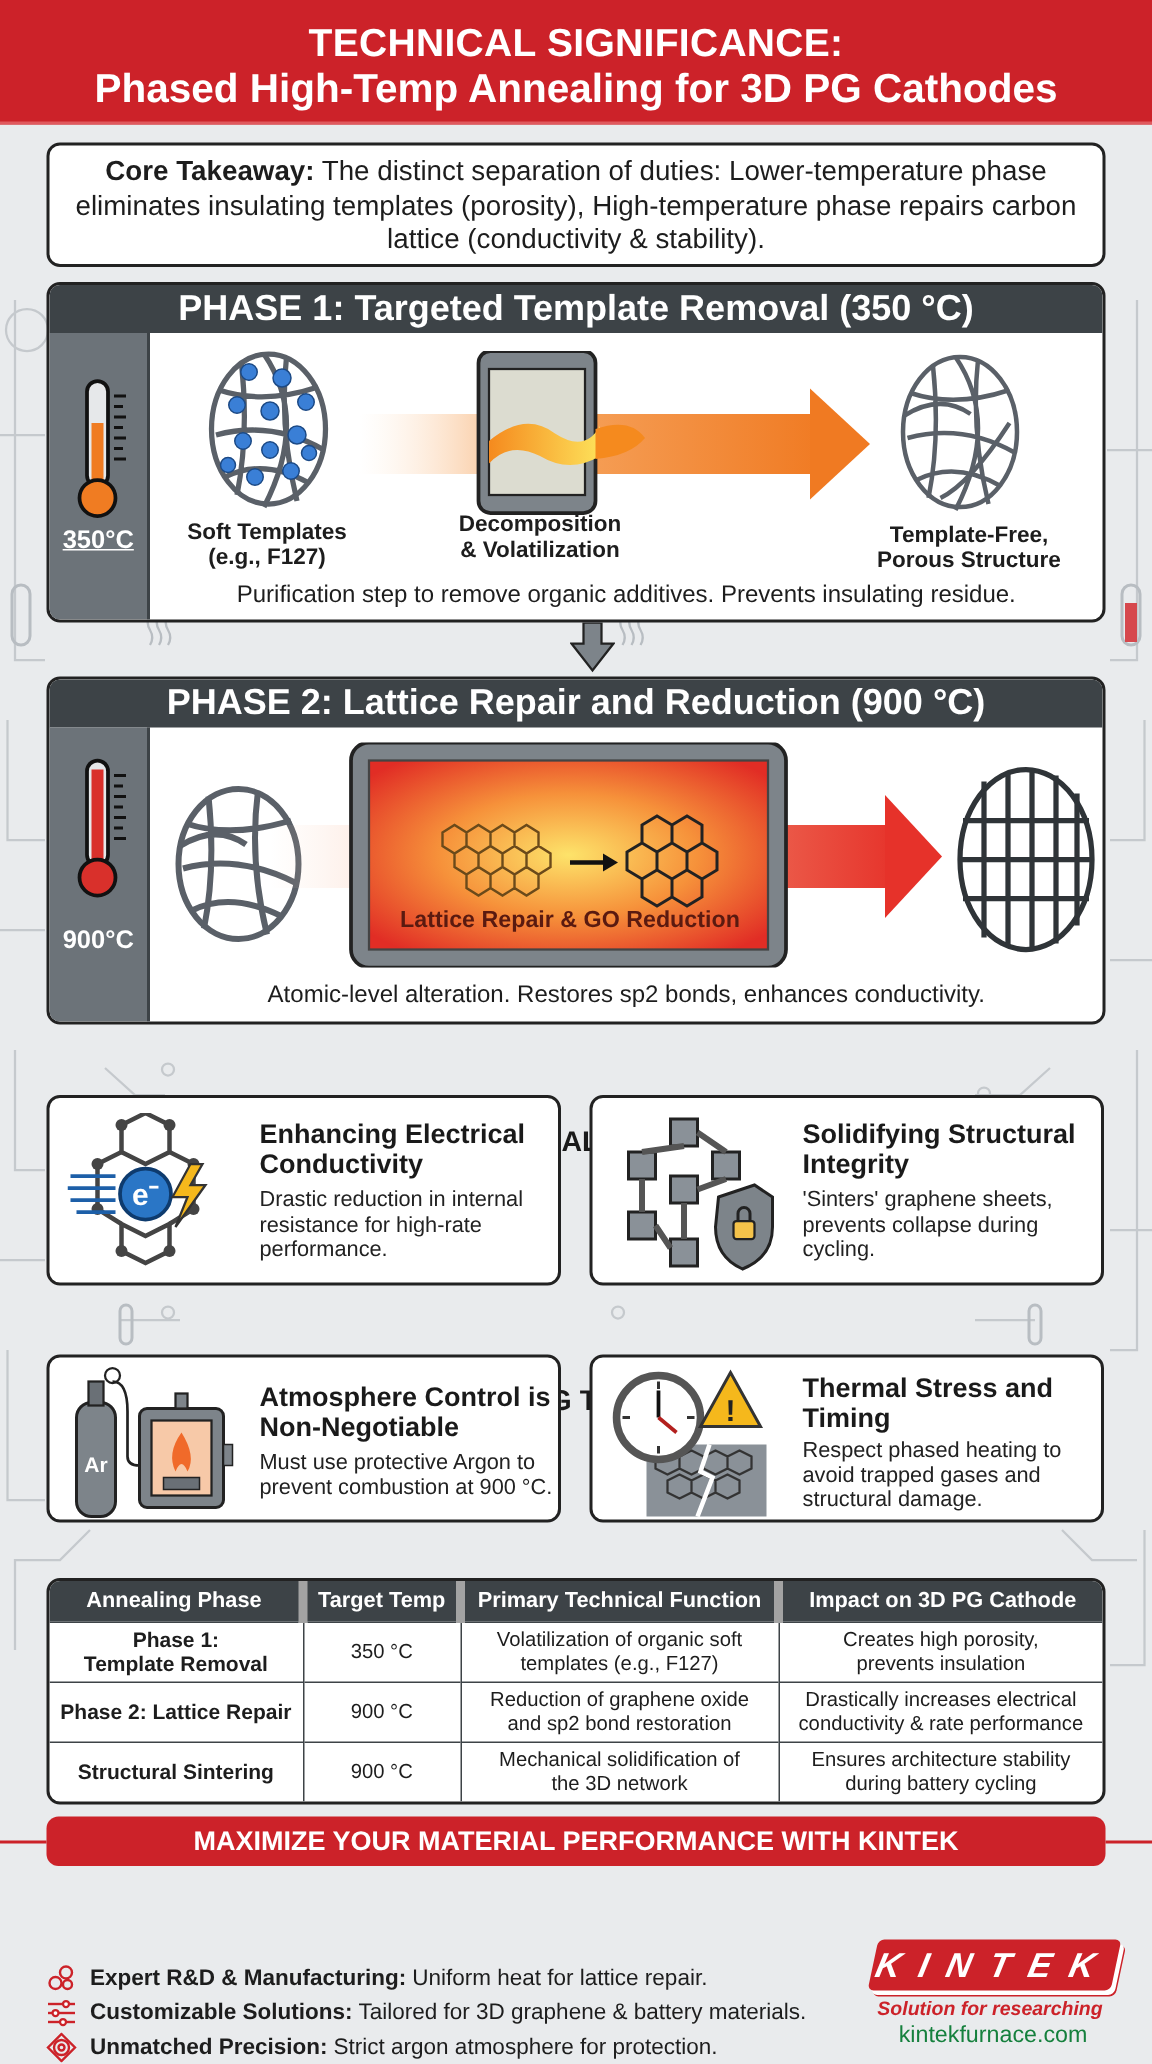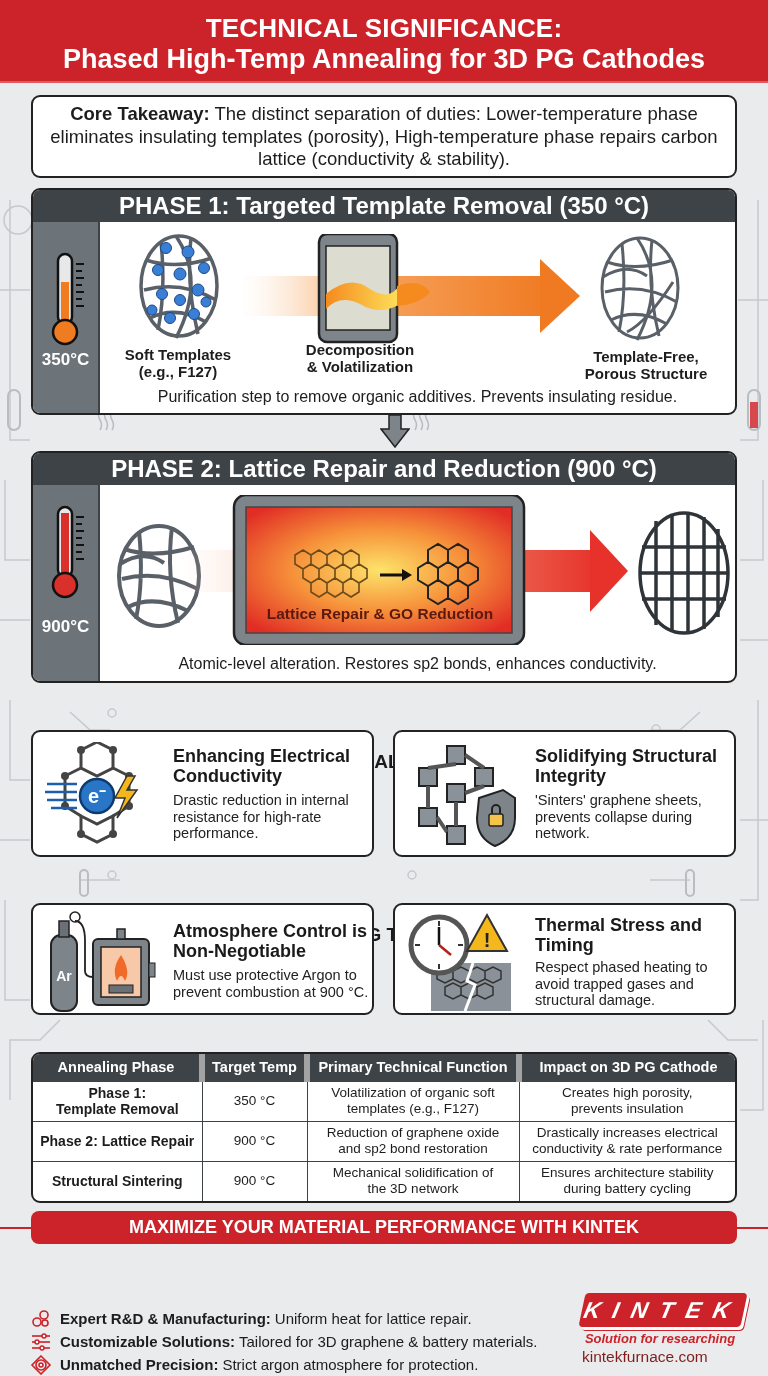--- a/index.html
+++ b/index.html
@@ -107,21 +107,21 @@
   .bullet b { margin-right: 4px; }
 
   .logo { position: absolute; left: 582px; top: 1293px; }
   .logo-box {
     width: 162px; height: 34px; background: #cc2229; border-radius: 4px;
     transform: skewX(-12deg); color: #fff; font-style: italic; font-weight: bold;
     font-size: 23px; letter-spacing: 12px; text-align: center; line-height: 34px;
     box-shadow: 3px 3px 0 #ffffff, 4px 4px 0 #cc2229;
   }
   .logo-tag { color: #cc2229; font-style: italic; font-weight: bold; font-size: 13px; text-align: center; margin-top: 4px; width: 168px; margin-left: -6px;}
-  .logo-url { font-size: 15.5px; color: #7f1d1d; margin-top: 2px; width: 160px; }
+  .logo-url { font-size: 15.5px; text-align: center; color: #15803d; margin-top: 2px; width: 160px; }
 </style>
 </head>
 <body>
 
 <svg class="bg-circuit" width="768" height="1376" viewBox="0 0 768 1376">
   <g stroke="#c5c9cd" stroke-width="1.5" fill="none">
     <path d="M10 200 V440 H30"></path>
       <path d="M758 200 V440 H740"></path>
     <path d="M0 290 H30"></path>
       <path d="M738 300 H768"></path>
@@ -182,21 +182,21 @@
           <g stroke="#111" stroke-width="2">
               <line x1="27" y1="12" x2="35" y2="12"></line>
               <line x1="27" y1="19" x2="33" y2="19"></line>
               <line x1="27" y1="26" x2="35" y2="26"></line>
               <line x1="27" y1="33" x2="33" y2="33"></line>
               <line x1="27" y1="40" x2="35" y2="40"></line>
               <line x1="27" y1="47" x2="33" y2="47"></line>
               <line x1="27" y1="54" x2="35" y2="54"></line>
             </g>
         </svg>
-        <div class="temp" style="top:128px;">350°C</div>
+        <div class="temp" style="top:128px;text-decoration:underline;">350°C</div>
       </div>
       <div class="ph-main">
 
         <svg style="position:absolute;left:36px;top:8px;" width="86" height="112" viewBox="0 0 86 112">
           <g fill="none" stroke="#5a6068" stroke-width="3.5">
             <ellipse cx="43" cy="56" rx="38" ry="50"></ellipse>
             <path d="M10 30 Q40 40 76 28 M8 60 Q45 50 80 70 M14 88 Q40 75 70 92 M25 12 Q30 60 22 100 M55 8 Q50 55 62 104 M40 6 Q70 50 40 108"></path>
           </g>
           <g fill="#3a7fd6" stroke="#1c4a86" stroke-width="1">
             <circle cx="30" cy="18" r="5.5"></circle>
@@ -386,21 +386,21 @@
       <rect x="82" y="72" width="14" height="12" rx="2" fill="#f5c34a" stroke="#222" stroke-width="1.5"></rect>
       <path d="M85 72 v-5 a4 4 0 0 1 8 0 v5" fill="none" stroke="#222" stroke-width="2"></path>
     </svg>
     <div class="ctitle" style="top:14px;left:140px;">
       <div>Solidifying Structural</div>
         <div>Integrity</div>
     </div>
     <div class="cdesc" style="top:60px;">
       <div>'Sinters' graphene sheets,</div>
         <div>prevents collapse during</div>
-        <div>network.</div>
+        <div>cycling.</div>
     </div>
   </div>
 
   <div class="section-title" style="top:876px;">UNDERSTANDING THE TRADE-OFFS</div>
 
   <div class="card" style="left:31px;top:903px;height:112px;">
     <svg class="ic" style="top:6px;" width="120" height="102" viewBox="0 0 120 102">
       <rect x="6" y="24" width="26" height="76" rx="10" fill="#7d848a" stroke="#222" stroke-width="2"></rect>
       <rect x="14" y="10" width="10" height="16" fill="#6a7076" stroke="#222" stroke-width="1.5"></rect>
       <circle cx="30" cy="6" r="5" fill="#fff" stroke="#222" stroke-width="1.5"></circle>

